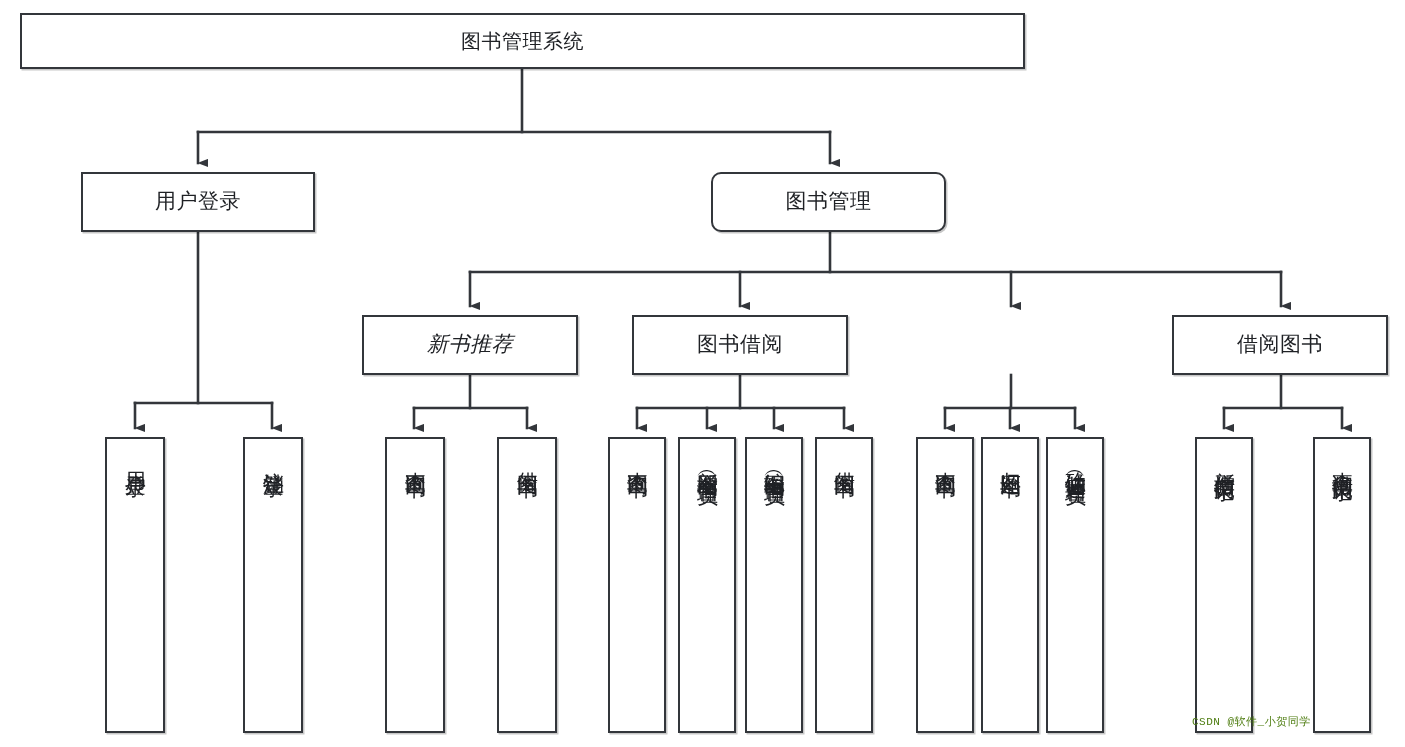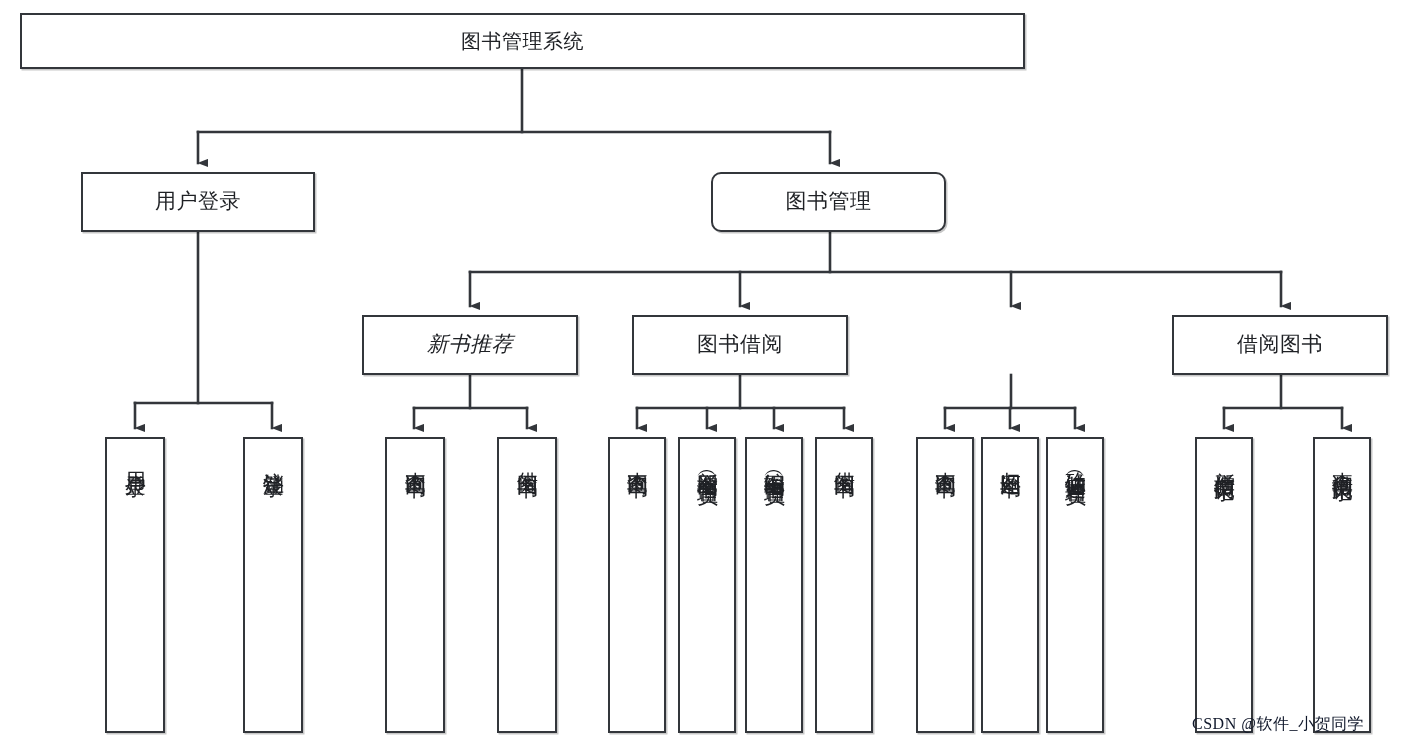--- a/index.html
+++ b/index.html
@@ -49,25 +49,25 @@
     text-orientation:upright;
     font-size:21px;
     letter-spacing:2px;
     line-height:1;
     white-space:nowrap;
   }
 
   #watermark{
     position:absolute;
     left:1192px;top:714px;
-    font-size:16px;
-    color:#0f172a;
+    font-size:11px;
+    color:#4d7c0f;
     letter-spacing:0.5px;
     white-space:nowrap;
-    font-family:Liberation Serif, serif;
+    font-family:Liberation Mono, monospace;
   }
 </style>
 </head>
 <body>
 
 <div id="stage">
 
   <svg id="wires" viewBox="0 0 1405 747" xmlns="http://www.w3.org/2000/svg">
     <defs>
       <marker id="arw" markerWidth="9" markerHeight="11" refX="4.5" refY="10" orient="auto" markerUnits="userSpaceOnUse">

